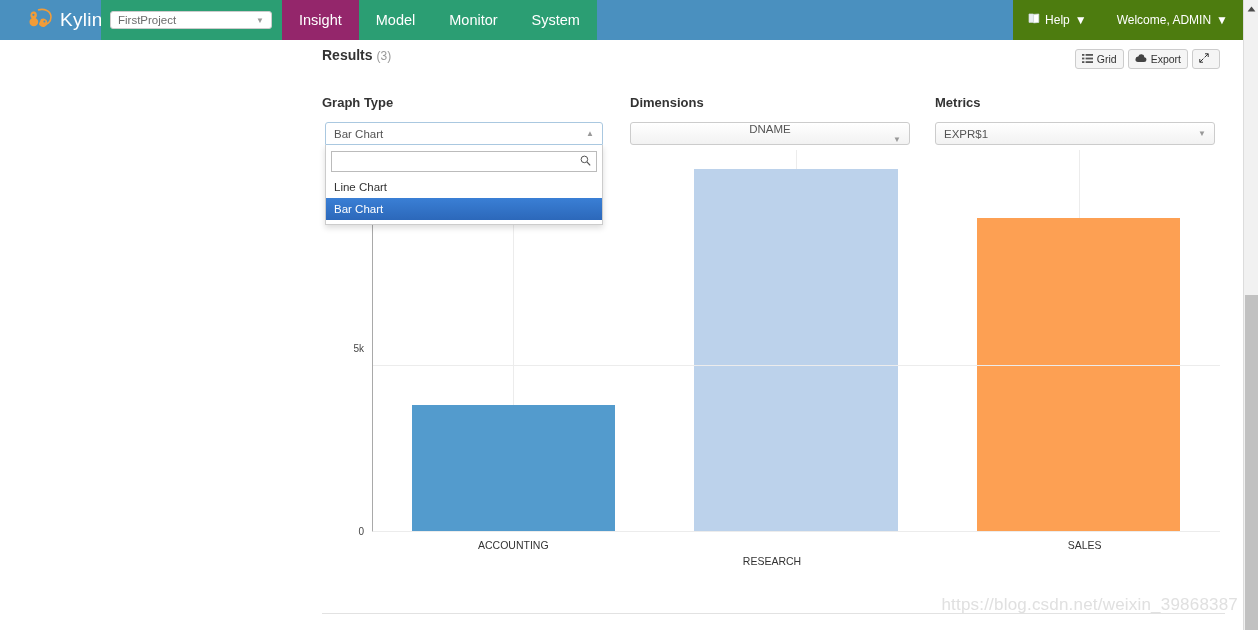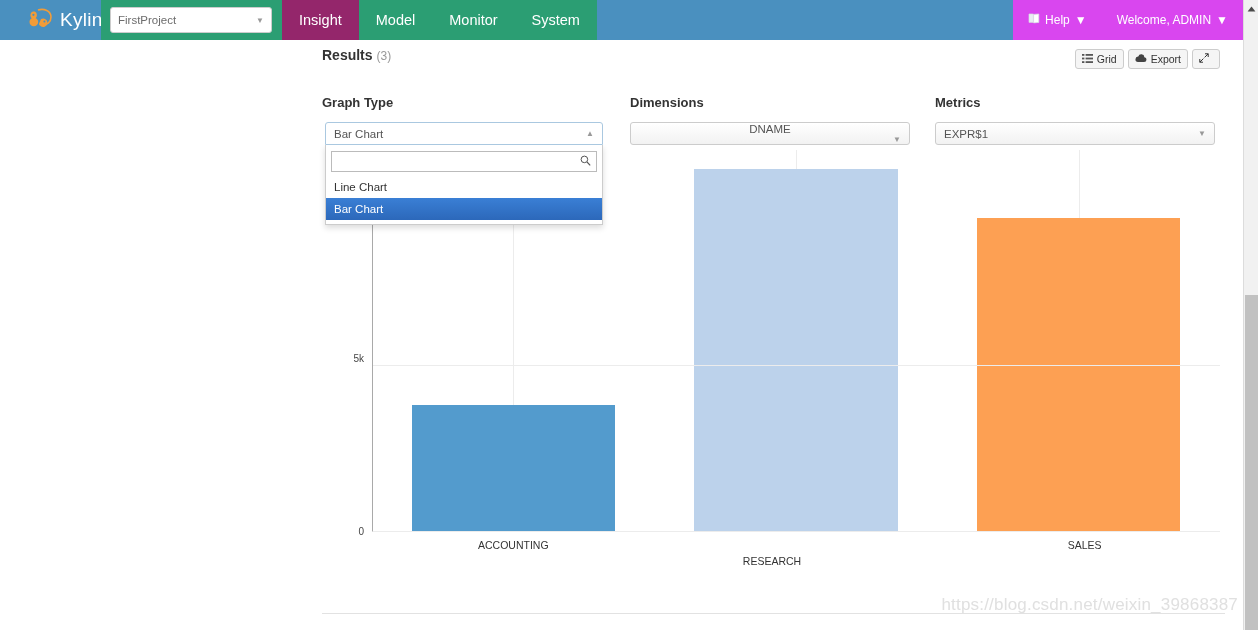--- a/index.html
+++ b/index.html
@@ -22,33 +22,33 @@
   }
   .brand-logo { width: 30px; height: 26px; flex: 0 0 auto; }
   .brand-text {
     color: #ffffff; font-size: 19px; letter-spacing: .3px;
   }
   .proj-wrap {
     background: #2b9e73; display: flex; align-items: center;
     padding: 0 10px 0 9px; width: 181px;
   }
   .proj-select {
-    width: 163px; height: 26px; background: #fff; border: 1px solid #ccc;
+    width: 163px; height: 18px; background: #fff; border: 1px solid #ccc;
     border-radius: 3px; display: flex; align-items: center;
     padding: 0 7px; font-size: 11.5px; color: #6c6c6c; position: relative;
   }
   .proj-select .caret { margin-left: auto; font-size: 8px; color: #999; }
   .navlinks { display: flex; align-items: stretch; background: #2b9e73; }
   .navlink {
     display: flex; align-items: center; padding: 0 17px;
     color: #ffffff; font-size: 14.5px; text-decoration: none; white-space: nowrap;
   }
   .navlink.active { background: #94266b; }
   .nav-fill { flex: 1 1 auto; background: #4a90bf; }
-  .navright { display: flex; align-items: stretch; background: #d946ef; }
+  .navright { display: flex; align-items: stretch; background: #4d7c0f; }
   .navright .navlink { font-size: 12px; padding: 0 15px; gap: 5px; }
   .book-icon { display: inline-block; }
 
   
   .scrollbar {
     position: absolute; top: 0; right: 0; width: 15px; height: 630px;
     background: #f1f1f1; border-left: 1px solid #dcdcdc;
   }
   .sb-up {
     position: absolute; top: 0; left: 0; width: 15px; height: 17px;
@@ -306,21 +306,21 @@
         <span>Bar Chart</span>
       </div>
     </div>
   </div>
 
   <div class="chart">
     <div class="axis-y"></div>
     <div class="axis-x"></div>
     <div class="plot" id="plot-area">
         <div class="ytick" style="top: 381px; left: -8px; right: auto; margin-right: 0px; transform: translate(-100%, -50%);">0</div>
-        <div class="ytick" style="top: 208px; left: -8px; right: auto; margin-right: 0px; transform: translate(-100%, -50%);">5k</div>
+        <div class="ytick" style="top: 198px; left: -8px; right: auto; margin-right: 0px; transform: translate(-100%, -50%);">5k</div>
         <div class="gridline-v" style="left: 141.333px;"></div>
         <div class="bar" title="ACCOUNTING: 3795" style="left: 39.5733px; width: 203.52px; height: 125.73px; background: rgb(83, 155, 205);"></div>
         <div class="xlabel" style="left: 141.333px;">ACCOUNTING</div>
         <div class="gridline-v" style="left: 424px;"></div>
         <div class="bar" title="RESEARCH: 10930" style="left: 322.24px; width: 203.52px; height: 362.116px; background: rgb(188, 210, 235);"></div>
         <div class="xlabel" style="left: 400px; margin-top: 16px;">RESEARCH</div>
         <div class="gridline-v" style="left: 706.667px;"></div>
         <div class="bar" title="SALES: 9460" style="left: 604.907px; width: 203.52px; height: 313.414px; background: rgb(253, 160, 83);"></div>
         <div class="xlabel" style="left: 706.667px; margin-left: 6px;">SALES</div>
       </div>

